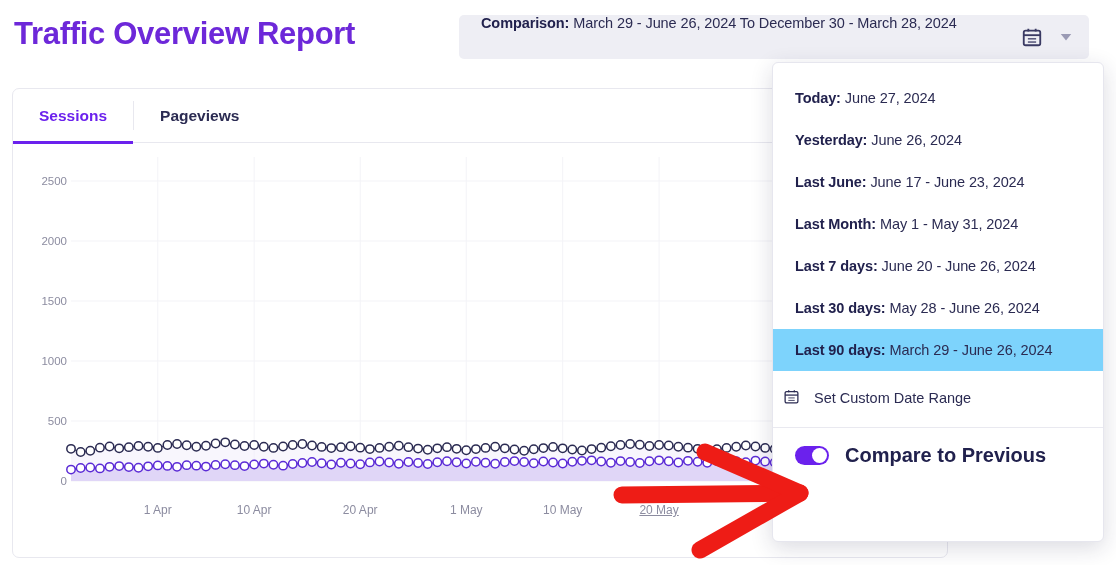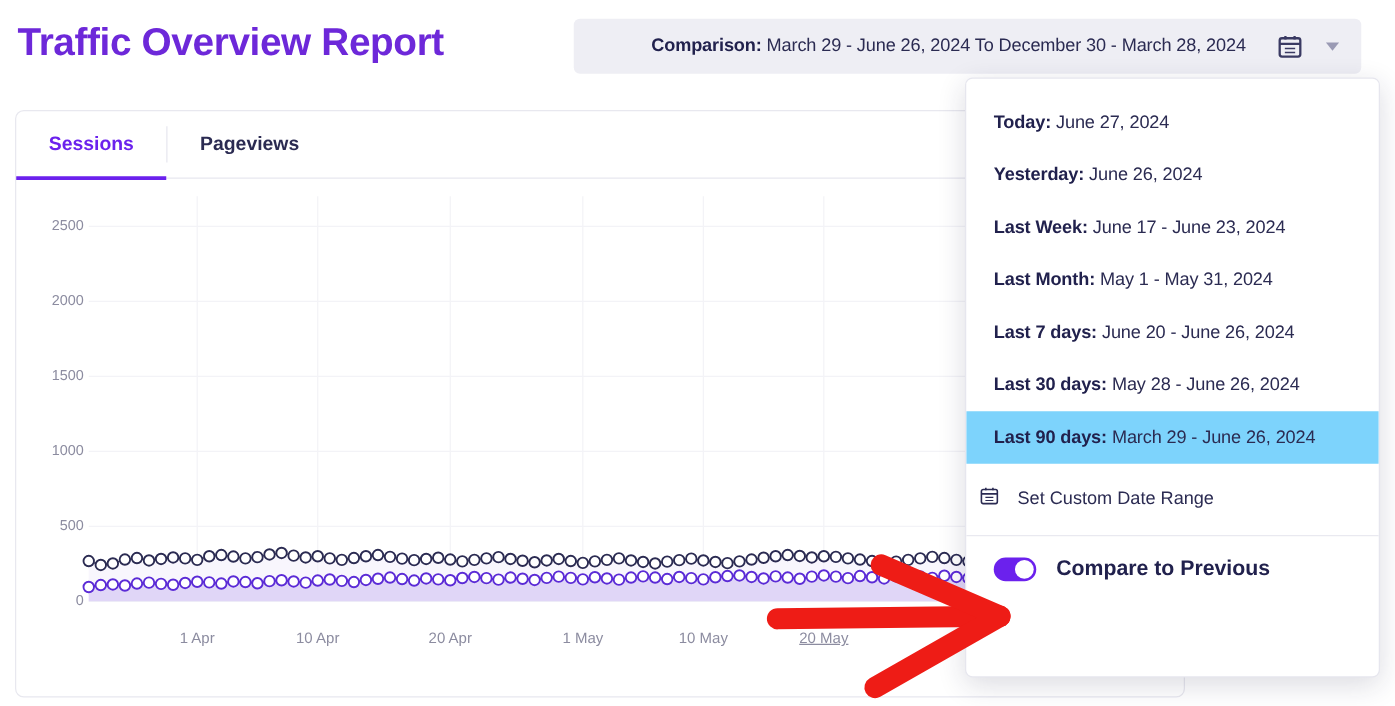--- a/index.html
+++ b/index.html
@@ -17,21 +17,21 @@
   }
   .page-title {
     position: absolute; left: 14px; top: 16px;
     font-size: 31px; font-weight: 700; color: #6d28d9;
     letter-spacing: -0.3px; white-space: nowrap;
   }
   .comparison-bar {
     position: absolute; left: 459px; top: 15px;
     width: 630px; height: 44px;
     background: #eeeef4; border-radius: 5px;
-    display: flex; align-items: center; padding-left: 40px;
+    display: flex; align-items: flex-start;
   }
   .comparison-text {
     margin-left: 22px; font-size: 14.5px; color: #2b2b52;
     white-space: nowrap; letter-spacing: -0.1px;
   }
   .comparison-text b { font-weight: 700; color: #21214d; }
   .cal-btn {
     position: absolute; right: 46px; top: 50%; transform: translateY(-50%);
     width: 22px; height: 22px; cursor: pointer;
   }
@@ -104,21 +104,21 @@
     padding: 16px 22px; cursor: pointer;
   }
   .toggle {
     width: 34px; height: 19px; border-radius: 10px; background: #6b21ed;
     position: relative; flex: none;
   }
   .toggle .knob {
     position: absolute; top: 2px; right: 2px;
     width: 15px; height: 15px; border-radius: 50%; background: #fff;
   }
-  .compare-label { font-size: 17px; font-weight: 700; color: #21214d; white-space: nowrap; }
+  .compare-label { font-size: 20px; font-weight: 700; color: #21214d; white-space: nowrap; }
 
   
   .arrow-svg {
     position: absolute; left: 0; top: 0; width: 1116px; height: 565px;
     pointer-events: none;
   }
 </style>
 </head>
 <body>
 
@@ -377,21 +377,21 @@
           <div class="xlab" style="left: 646.067px; top: 360px; text-decoration: underline;">20 May</div>
         </div>
       
     </div>
   </div>
 
   <div class="dropdown">
     <div class="dd-list" id="dd-list">
         <div class="dd-item"><b>Today:</b><span> June 27, 2024</span></div>
         <div class="dd-item"><b>Yesterday:</b><span> June 26, 2024</span></div>
-        <div class="dd-item"><b>Last Week:</b><span> June 17 - June 23, 2024</span></div>
+        <div class="dd-item"><b>Last June:</b><span> June 17 - June 23, 2024</span></div>
         <div class="dd-item"><b>Last Month:</b><span> May 1 - May 31, 2024</span></div>
         <div class="dd-item"><b>Last 7 days:</b><span> June 20 - June 26, 2024</span></div>
         <div class="dd-item"><b>Last 30 days:</b><span> May 28 - June 26, 2024</span></div>
         <div class="dd-item selected"><b>Last 90 days:</b><span> March 29 - June 26, 2024</span></div>
       </div>
 
     <div class="dd-custom">
       <span>
         <svg viewBox="0 0 24 24" width="17" height="17" fill="none" stroke="#2b2b52" stroke-width="1.8">
           <rect x="3" y="5" width="18" height="16" rx="2"></rect>

